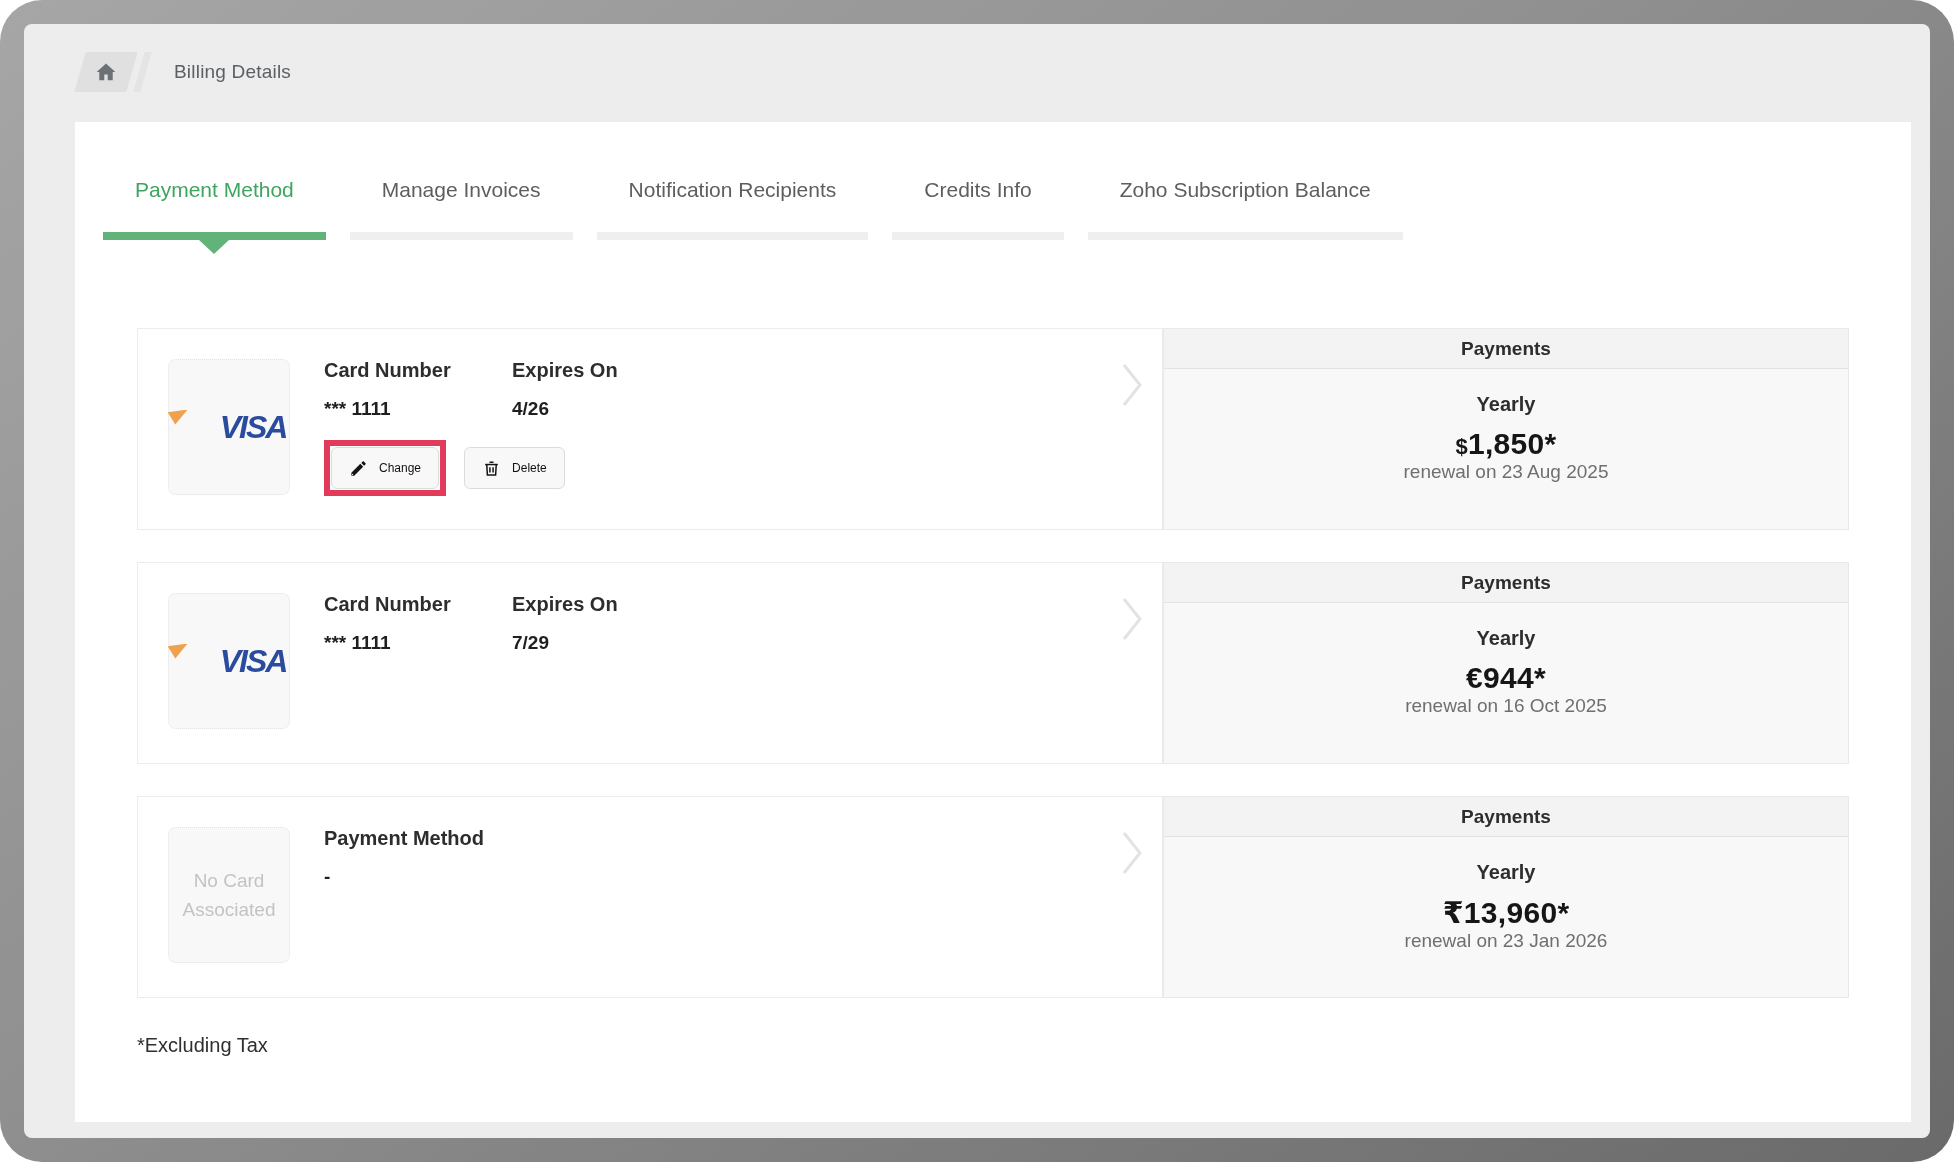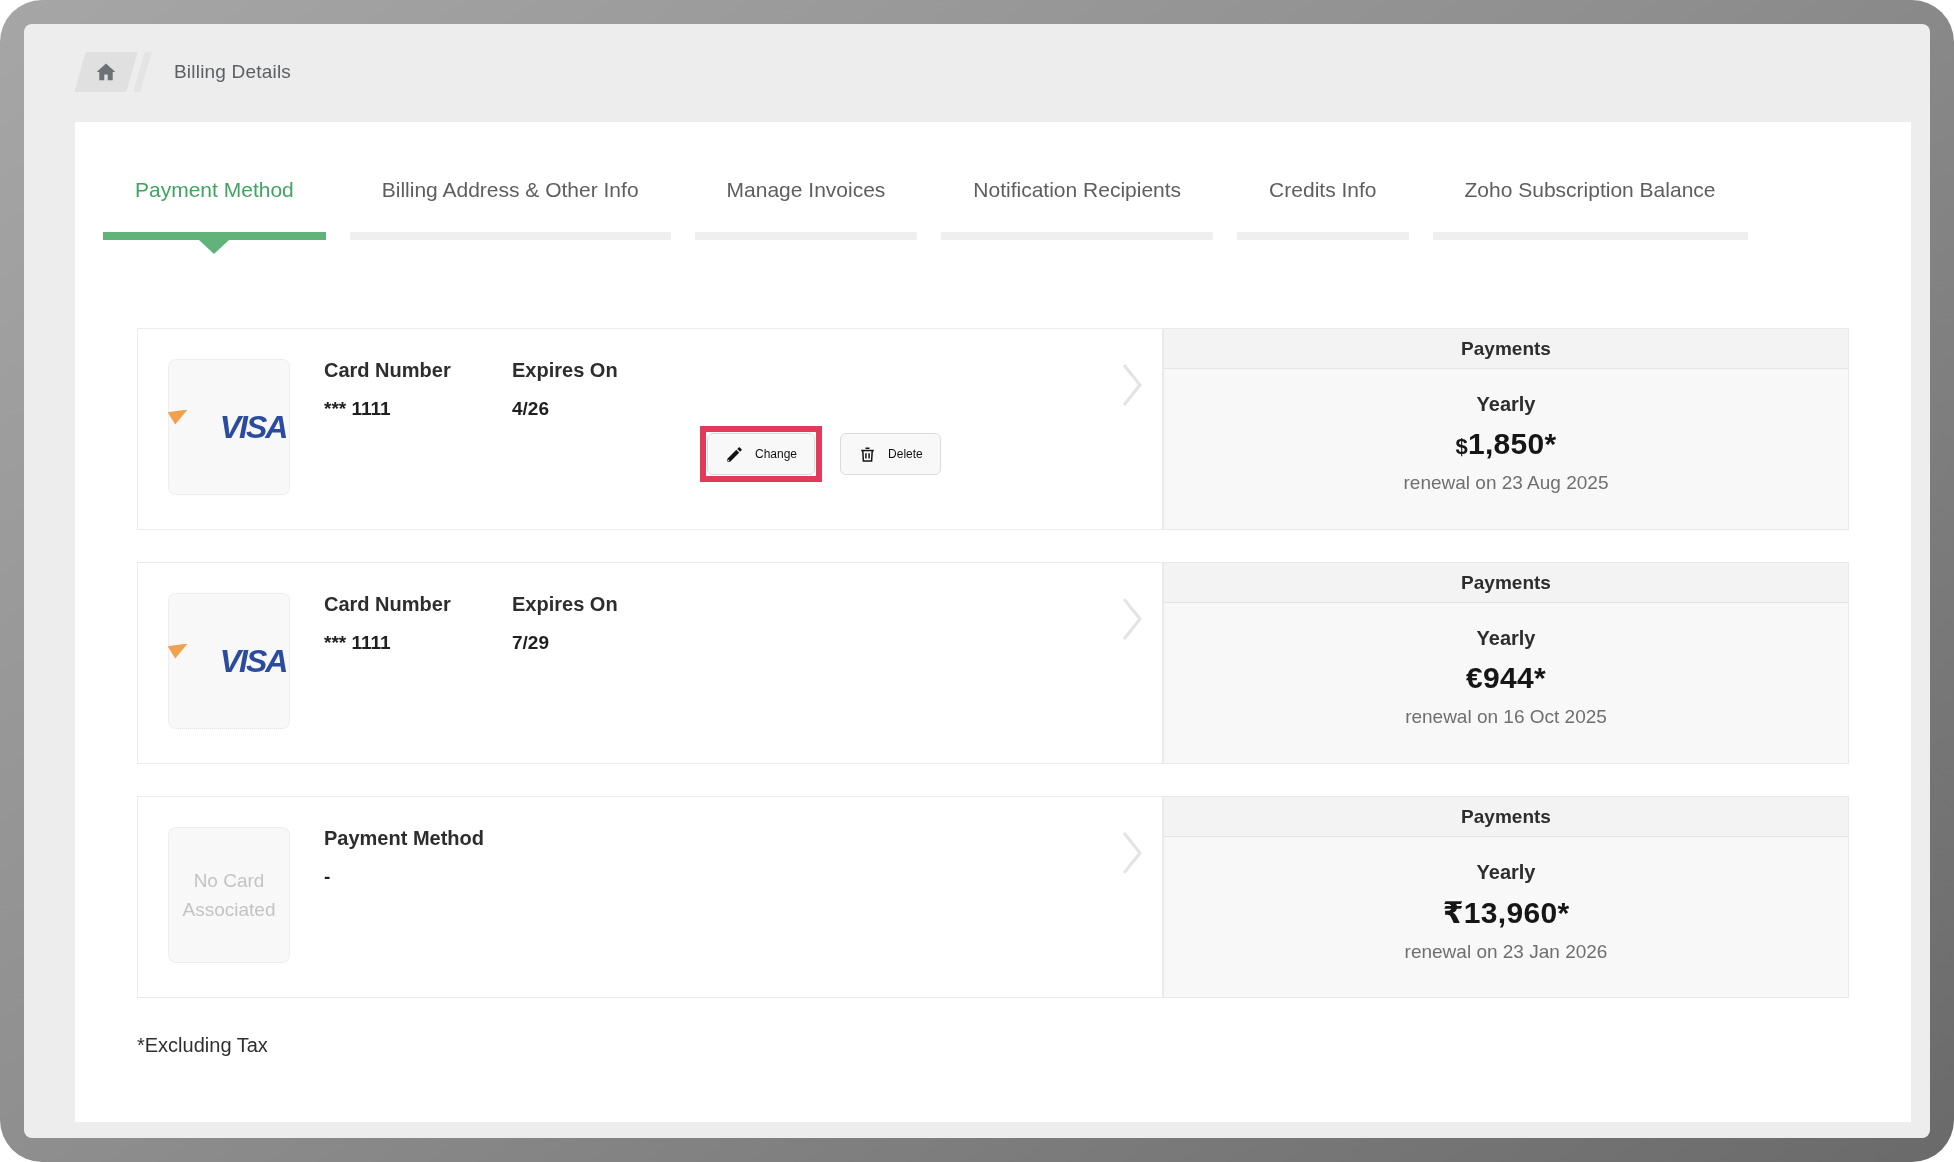--- a/index.html
+++ b/index.html
@@ -33,38 +33,38 @@
   .pm-row { display:flex; width:1712px; height:202px; margin-bottom:32px; }
   .row-left { position:relative; width:1026px; height:202px; background:#ffffff; border:1px solid #ececec; display:flex; padding:30px 0 0 30px; }
   .chev { position:absolute; right:16px; top:28px; }
 
   .tile { width:122px; height:136px; background:#f8f8f8; border:1px dotted #e2e2e2; border-radius:8px; display:flex; align-items:center; justify-content:center; margin-right:34px; flex:none; }
   .visa-wrap { position:relative; display:inline-block; }
   .visa-text { font-style:italic; font-weight:800; font-size:32px; letter-spacing:-2px; color:var(--visa-blue,#2a4b9e); font-family:"Liberation Sans",sans-serif;margin-left:48px; }
   .visa-flag { position:absolute; left:-4px; top:1px; width:20px; height:15px; background:var(--visa-orange,#efa14d); clip-path:polygon(0 18%,100% 0,38% 100%); }
   .tile-none { width:100px; text-align:center; font-size:19px; line-height:1.55; color:#c3c3c3; }
 
-  .info { display:flex; }
+  .info { display:flex; flex-direction:column; }
   .fields { display:flex; }
   .field { min-width:128px; margin-right:60px; }
   .field .flabel { font-size:20px; font-weight:600; color:#2d2d2d; }
   .field .fvalue { margin-top:16px; font-size:19px; font-weight:600; color:#1f1f1f; }
 
   .actions { display:flex; align-items:center; gap:18px; margin-top:20px; }
   .btn { display:inline-flex; align-items:center; gap:11px; height:42px; padding:0 17px; background:#f8f8f8; border:1px solid #dcdcdc; border-radius:6px; font-size:12px; font-weight:500; color:#111; cursor:pointer; white-space:nowrap; }
   .hl-wrap { display:inline-flex; border:6px solid var(--highlight-red,#e23a5b); padding:1px; background:#ffffff; }
 
   
   .row-right { width:686px; height:202px; background:#f8f8f8; border:1px solid #e9e9e9; }
   .pay-head { height:40px; line-height:40px; text-align:center; background:#f3f3f3; border-bottom:1px solid #e3e3e3; font-size:19px; font-weight:600; color:#2d2d2d; }
   .pay-body { display:flex; flex-direction:column; align-items:center; padding-top:24px; }
   .cycle { font-size:20px; font-weight:600; color:#2e2e2e; }
   .amount { margin-top:11px; font-size:30px; font-weight:700; color:#161616; letter-spacing:.3px; }
   .amount .cur-sm { font-size:22px; font-weight:600; }
-  .renewal { margin-top:11px; font-size:19px; color:#6f6f6f; }
+  .renewal { font-size:19px; color:#6f6f6f; }
 
   .footer-note { position:absolute; left:62px; top:912px; font-size:20px; color:#2f2f2f; }
 
   svg { display:block; }
 </style>
 </head>
 <body>
 
 <div class="stage">
   <div class="frame-ring"></div>
@@ -79,21 +79,20 @@
         </span>
       </div>
       <div class="crumb-slash"></div>
       <div class="crumb-label">Billing Details</div>
     </div>
 
     <div class="card">
 
       <div class="tabs">
         <div class="tab active"><span>Payment Method</span><span class="bar"></span></div>
-        <div class="tab"><span>Billing Address &amp; Other Info</span><span class="bar"></span></div>
         <div class="tab"><span>Manage Invoices</span><span class="bar"></span></div>
         <div class="tab"><span>Notification Recipients</span><span class="bar"></span></div>
         <div class="tab"><span>Credits Info</span><span class="bar"></span></div>
         <div class="tab"><span>Zoho Subscription Balance</span><span class="bar"></span></div>
       </div>
 
       <div class="rows">
 
         <div class="pm-row">
           <div class="row-left">

